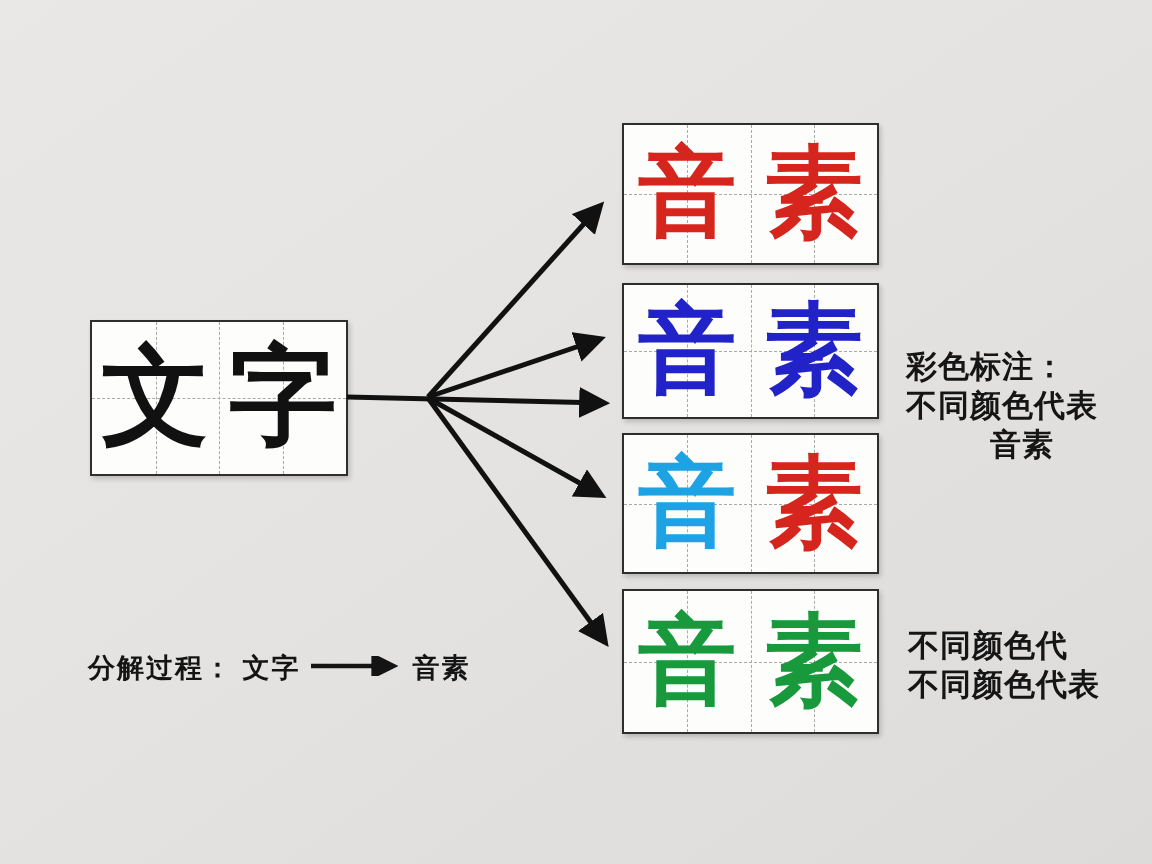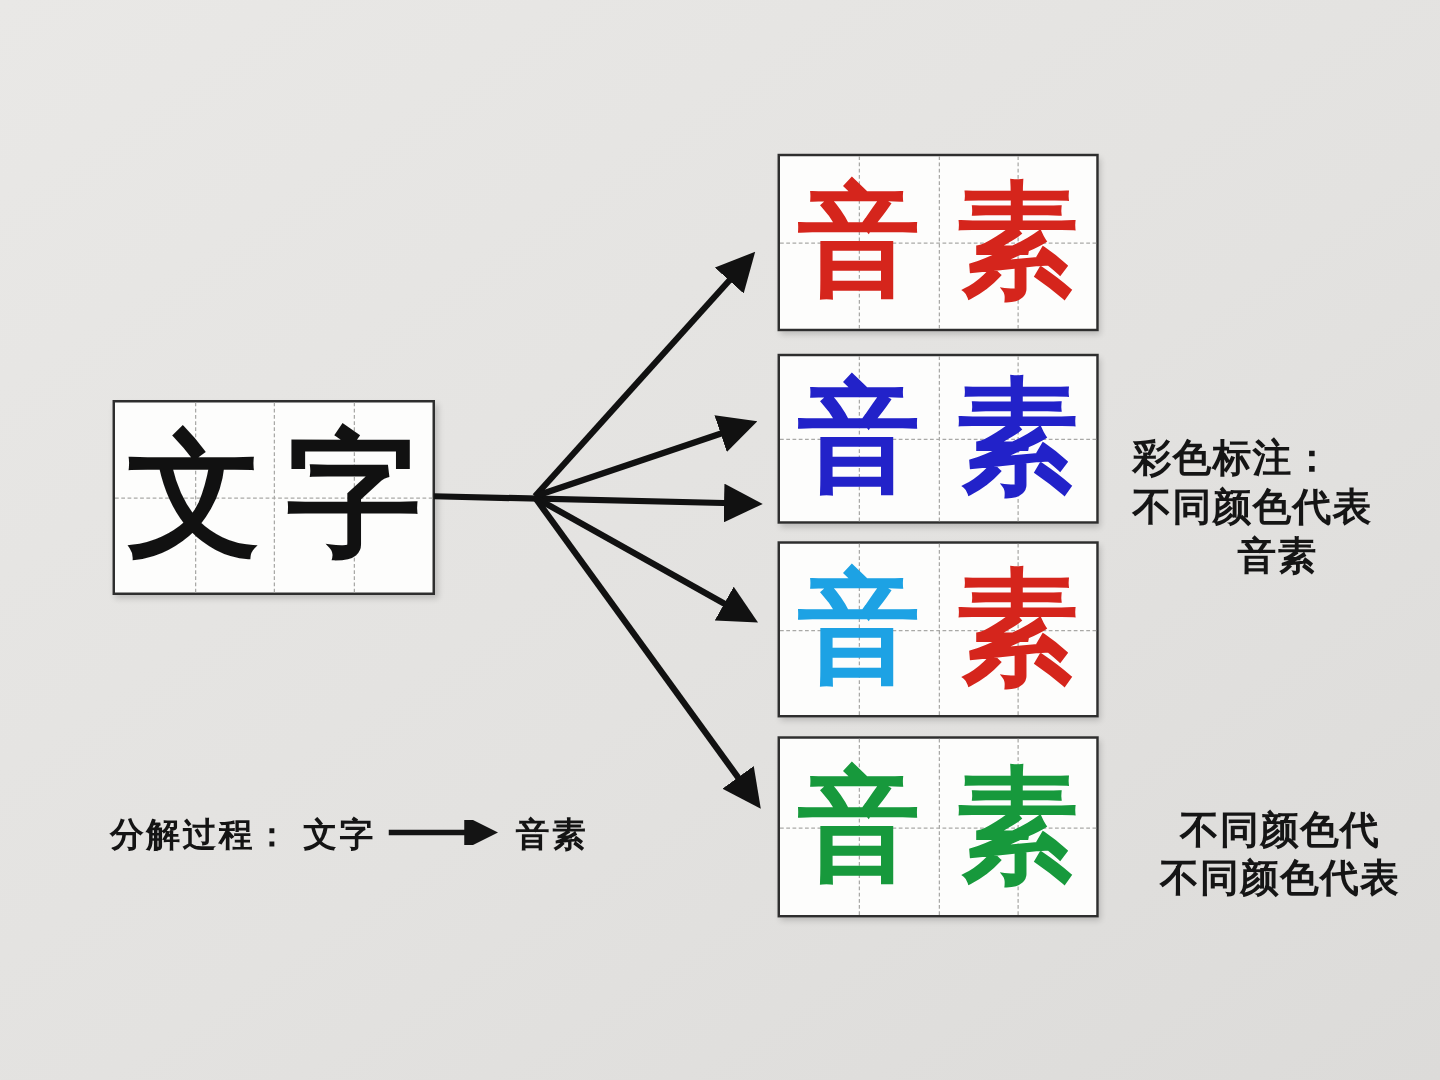--- a/index.html
+++ b/index.html
@@ -42,21 +42,21 @@
   svg.arrows{position:absolute;left:0;top:0;pointer-events:none;}
   .arrow{fill:none;stroke:#111;stroke-width:5;}
 
   
   .note{
     position:absolute;color:#151515;font-weight:700;
     font-size:31px;line-height:39px;letter-spacing:1px;
   }
   .note-colors{left:906px;top:347px;width:232px;text-align:left;}
   .note-colors .centered{text-align:center;}
-  .note-legend{left:908px;top:644px;width:232px;text-align:center;font-family:Liberation Serif, serif;}
+  .note-legend{left:908px;top:626px;width:232px;text-align:left;font-family:Liberation Serif, serif;}
 
   .caption{
     position:absolute;left:88px;top:650px;
     font-size:27px;font-weight:900;color:#141414;
     display:flex;align-items:flex-start;letter-spacing:2px;
     white-space:nowrap;
   }
   .caption svg{margin:6px 4px 0 8px;}
 </style>
 </head>

